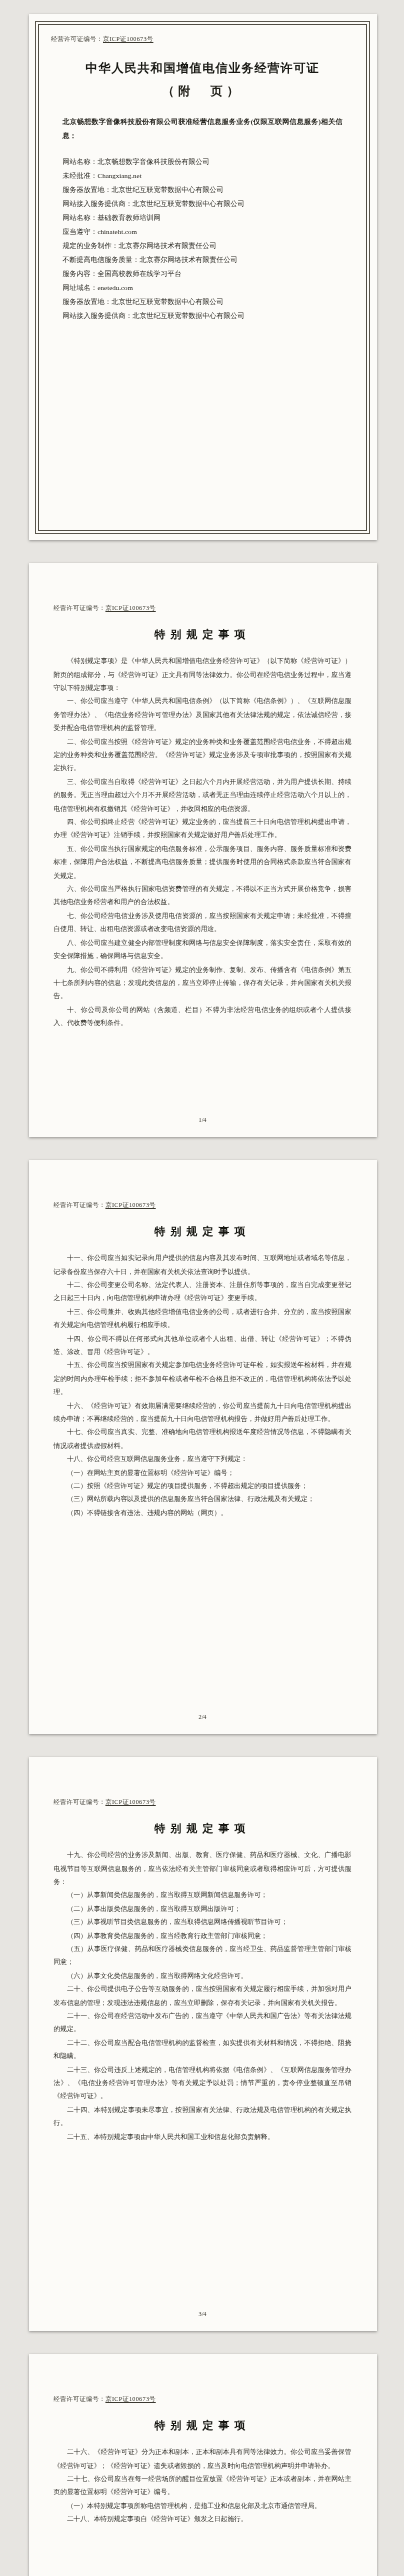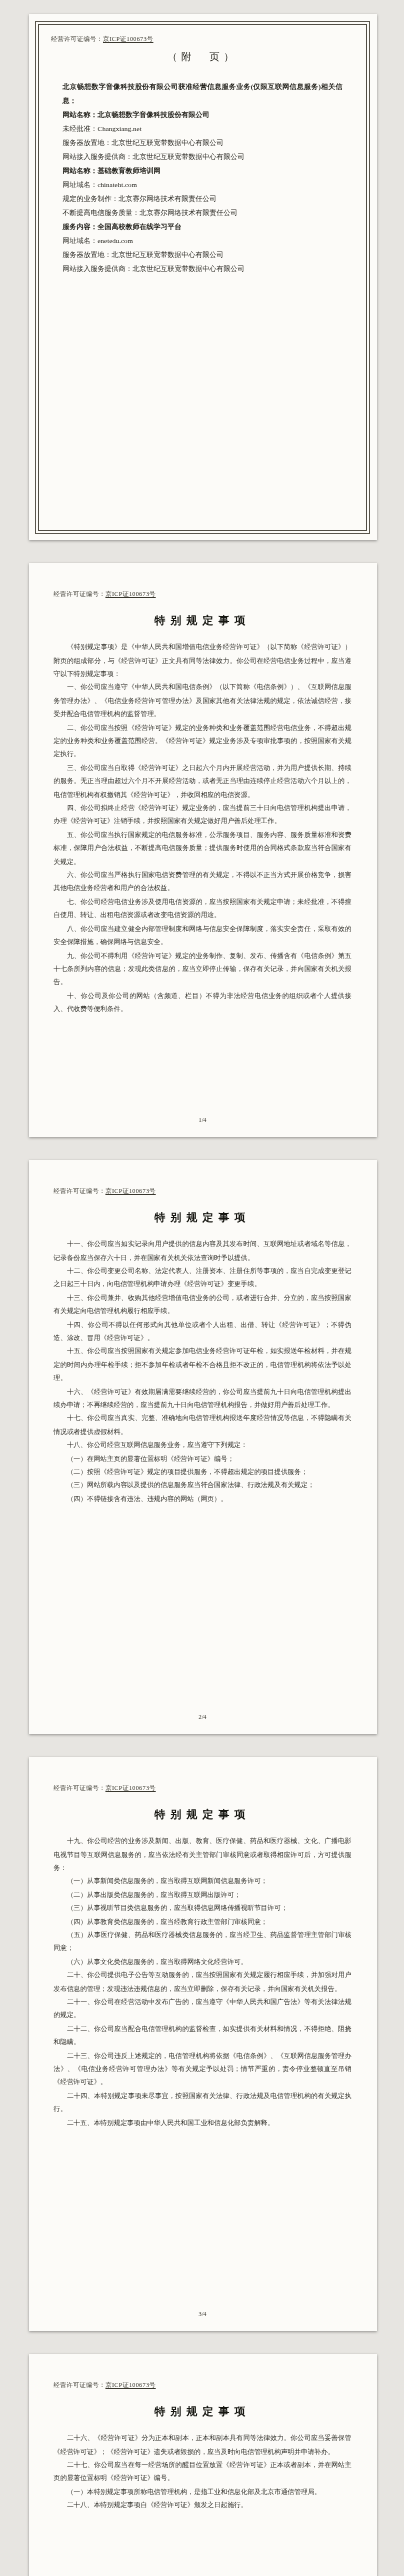--- a/index.html
+++ b/index.html
@@ -52,40 +52,40 @@
     margin-top: 15.5px;
     text-align: center;
     font-size: 12px;
     font-weight: bold;
     letter-spacing: 1px;
     color: #171712;
   }
   .cert-subtitle {
     margin-top: 6.2px;
     text-align: center;
-    font-size: 10px;
-    font-weight: normal;
+    font-size: 12px;
+    font-weight: bold;
     letter-spacing: 4.1px;
     color: #23221b;
   }
   .cert-body {
     margin: 15.5px 12.4px 0;
     font-size: 7px;
     line-height: 14px;
   }
   .cert-intro {
     font-weight: bold;
     text-align: justify;
-    margin-bottom: 0;
+    margin-bottom: 12px;
   }
   .cert-line { white-space: normal; }
-  .cert-line.bold { font-weight: bold; }
+  .cert-line.bold { font-weight: normal; }
   .u { text-decoration: underline; text-underline-offset: 1px; }
   
-  .page.prov { height: 574px; padding: 27px 25px; }
+  .page.prov { height: 574px; padding: 41px 25px; }
   .page.prov.last { height: 515px; }
   .prov-license-no {
     font-size: 6.2px;
     color: #3a382f;
     letter-spacing: 0.3px;
   }
   .prov-title {
     text-align: center;
     font-size: 10.8px;
     font-weight: bold;
@@ -115,36 +115,37 @@
 </head>
 <body>
 
 <div class="stack">
 
   <div class="page cert">
     <div class="frame-outer"></div>
     <div class="frame-inner"></div>
     <div class="cert-content">
       <div class="cert-license-no"><span>经营许可证编号：</span><span class="u">京ICP证100673号</span></div>
+      <div class="cert-title">中华人民共和国增值电信业务经营许可证</div>
       <div class="cert-subtitle">（附　页）</div>
       <div class="cert-body">
         <div class="cert-intro">北京畅想数字音像科技股份有限公司获准经营信息服务业务(仅限互联网信息服务)相关信息：</div>
         <div>
 
             <div class="cert-line bold">网站名称：北京畅想数字音像科技股份有限公司</div>
 
             <div class="cert-line">未经批准：Changxiang.net</div>
 
             <div class="cert-line">服务器放置地：北京世纪互联宽带数据中心有限公司</div>
 
             <div class="cert-line">网站接入服务提供商：北京世纪互联宽带数据中心有限公司</div>
 
             <div class="cert-line bold">网站名称：基础教育教师培训网</div>
 
-            <div class="cert-line">网址域名：chinateht.com</div>
+            <div class="cert-line">应当遵守：chinateht.com</div>
 
             <div class="cert-line">规定的业务制作：北京赛尔网络技术有限责任公司</div>
 
             <div class="cert-line">不断提高电信服务质量：北京赛尔网络技术有限责任公司</div>
 
             <div class="cert-line bold">服务内容：全国高校教师在线学习平台</div>
 
             <div class="cert-line">网址域名：enetedu.com</div>
 
             <div class="cert-line">服务器放置地：北京世纪互联宽带数据中心有限公司</div>

